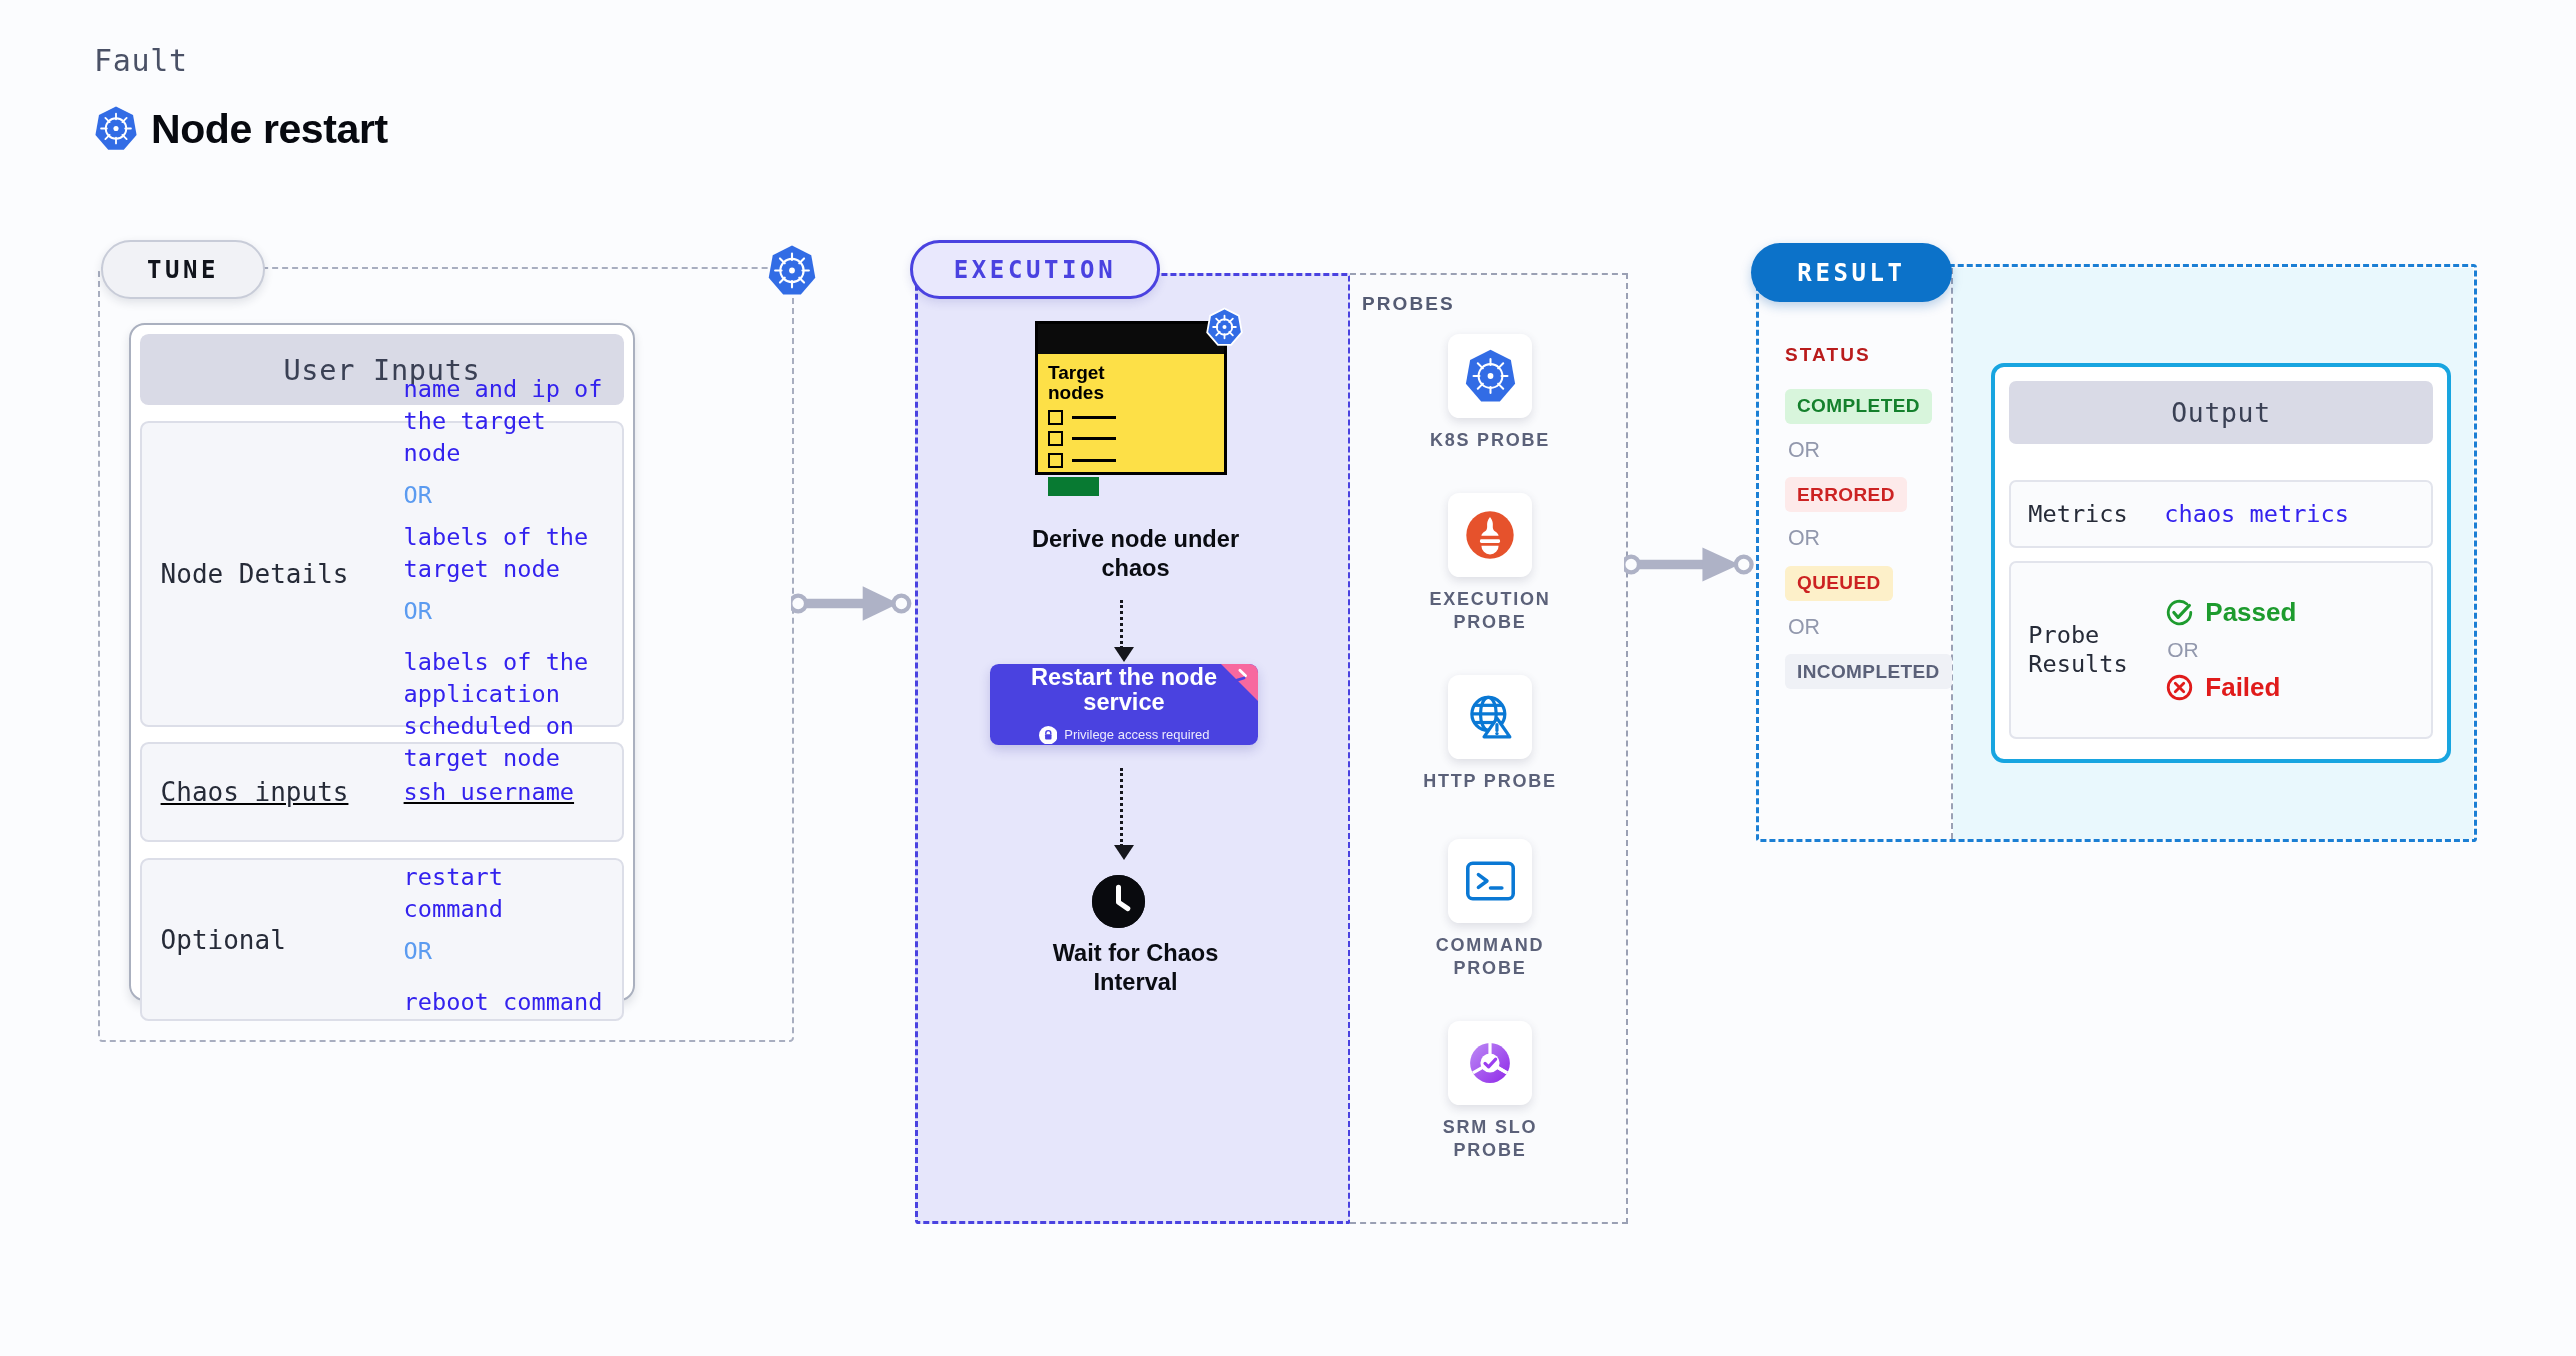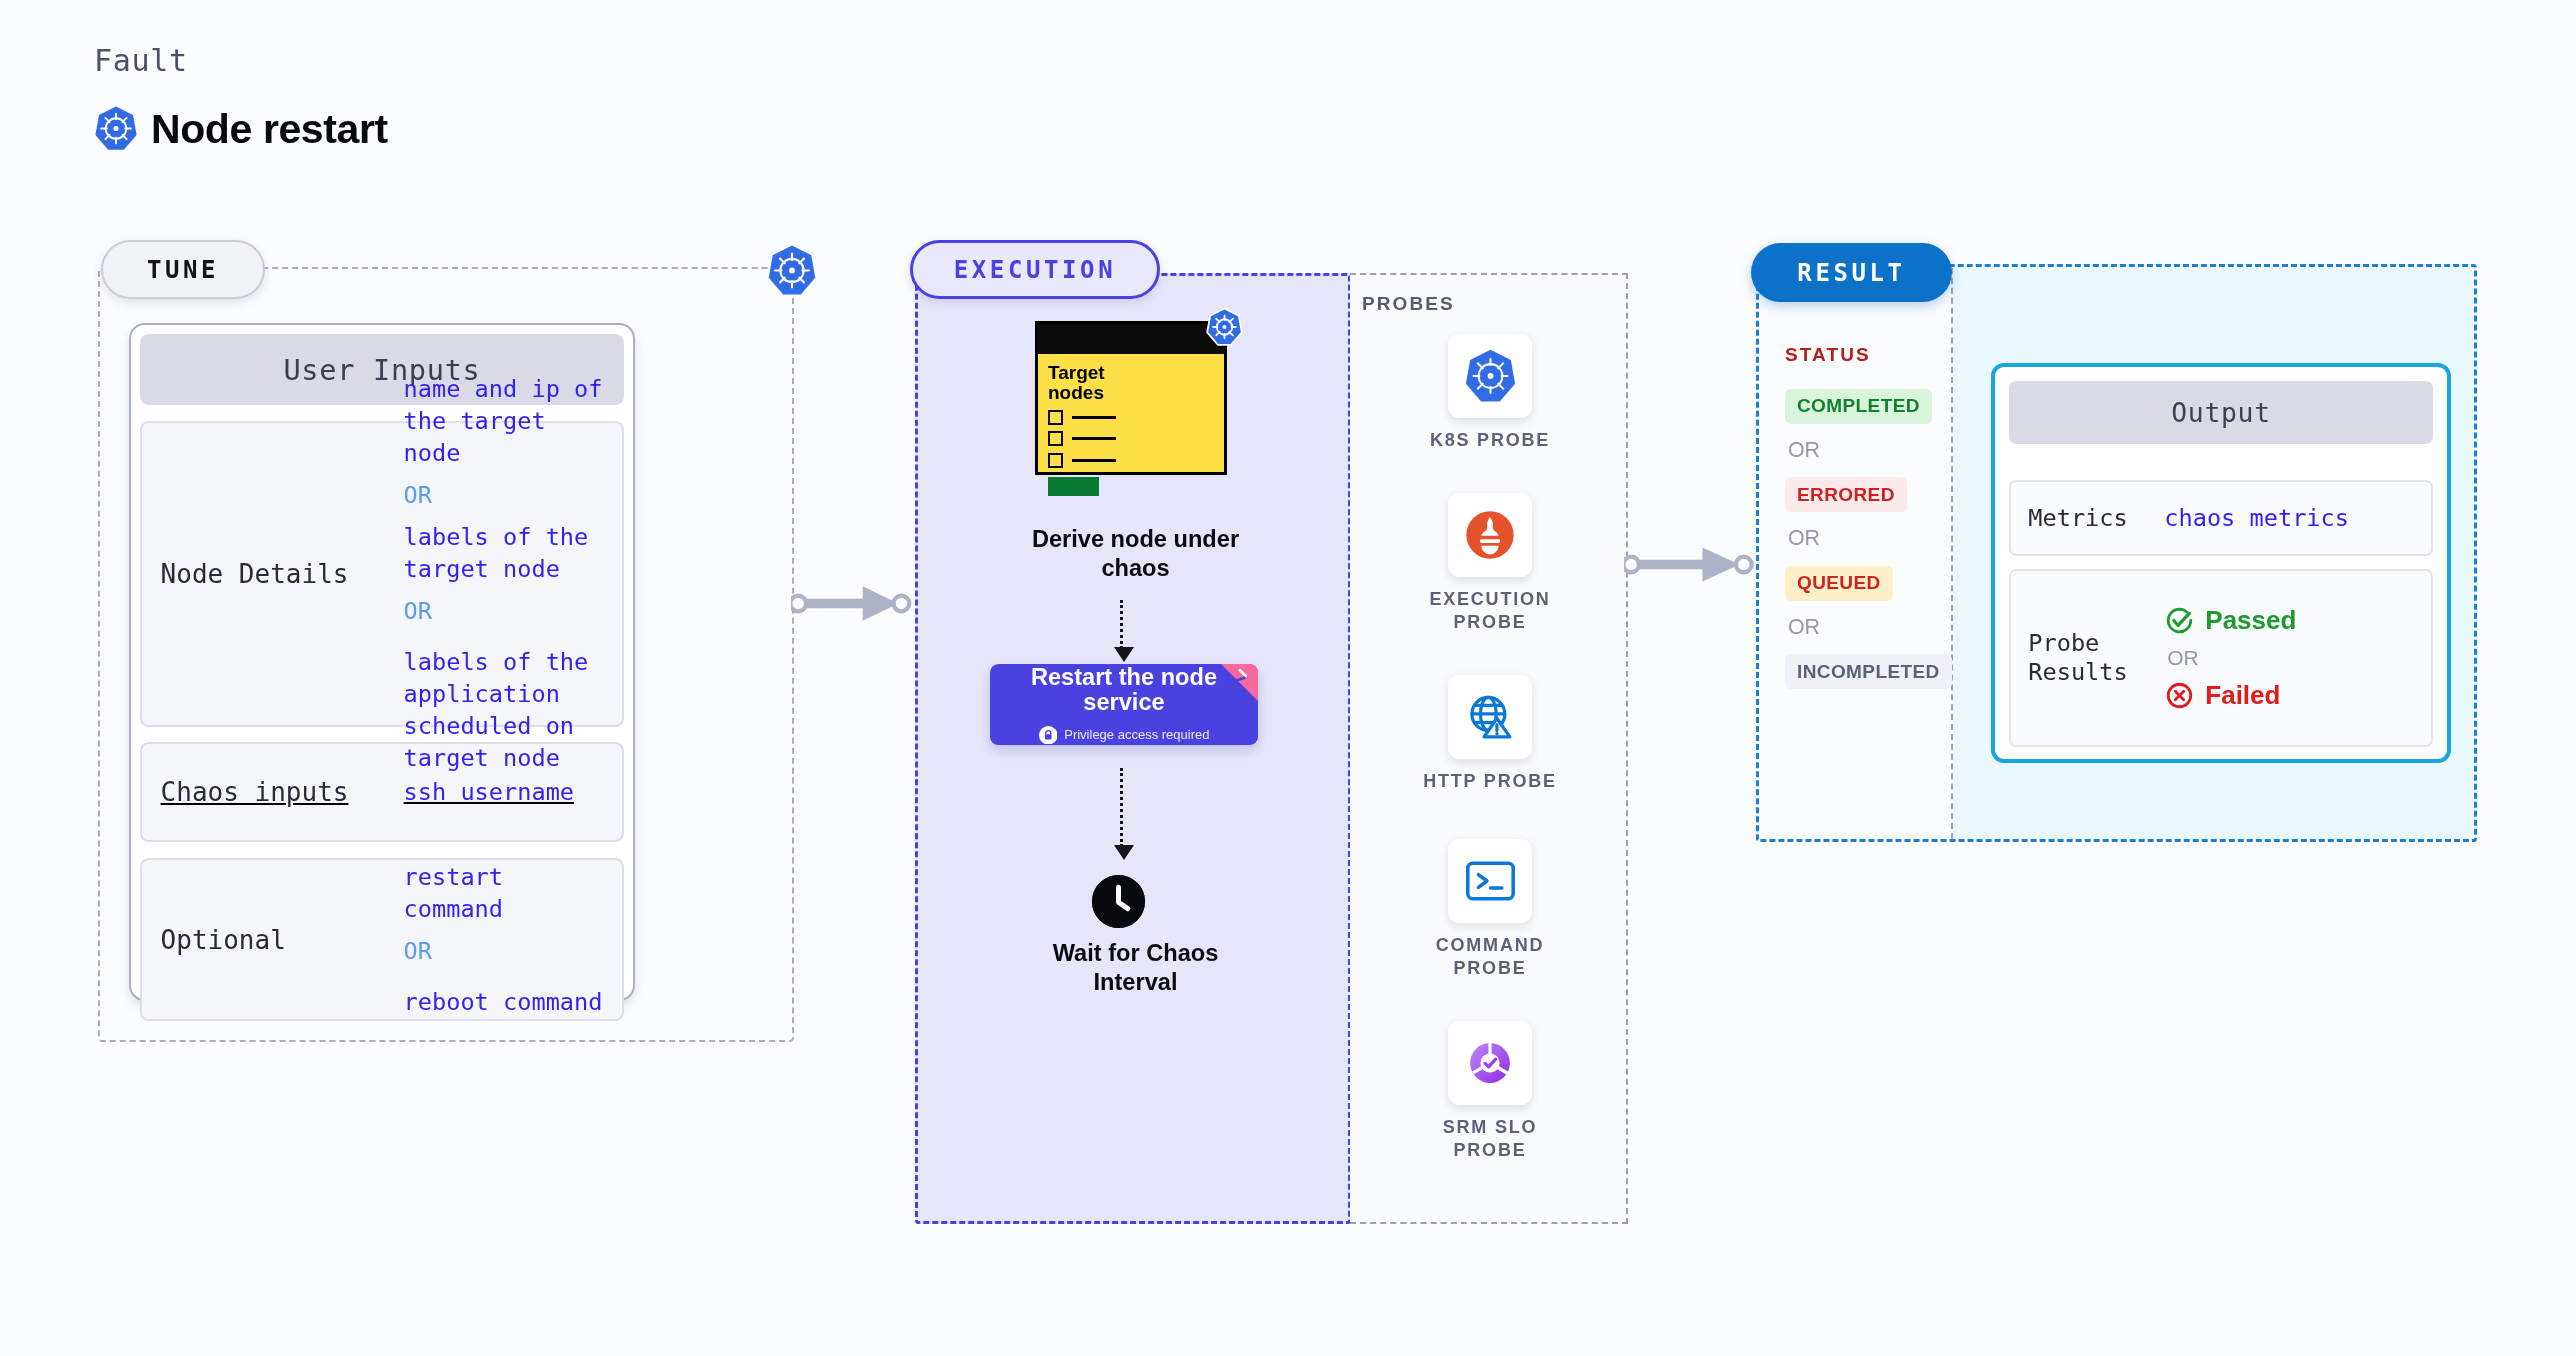--- a/index.html
+++ b/index.html
@@ -300,21 +300,21 @@
     font-size: 26.4px; color: #3a4054; letter-spacing: 0.7px;
   }
   .out-row {
     margin-top: 13px;
     background: #fafbfd;
     border: 2.1px solid #e2e4ec;
     border-radius: 7.1px;
     display: flex; align-items: center;
     padding: 13px 17px;
   }
-  .out-row.o1 { height: 76px; margin-top: 36px; }
+  .out-row.o1 { height: 68px; margin-top: 36px; }
   .out-row.o2 { height: 178px; }
   .out-key {
     width: 136px; flex: none;
     font-family: "DejaVu Sans Mono", monospace;
     font-size: 23.6px; color: #262b38; line-height: 1.25;
   }
   .out-val {
     flex: 1;
     font-family: "DejaVu Sans Mono", monospace;
     font-size: 23.6px; color: #3322ee;

